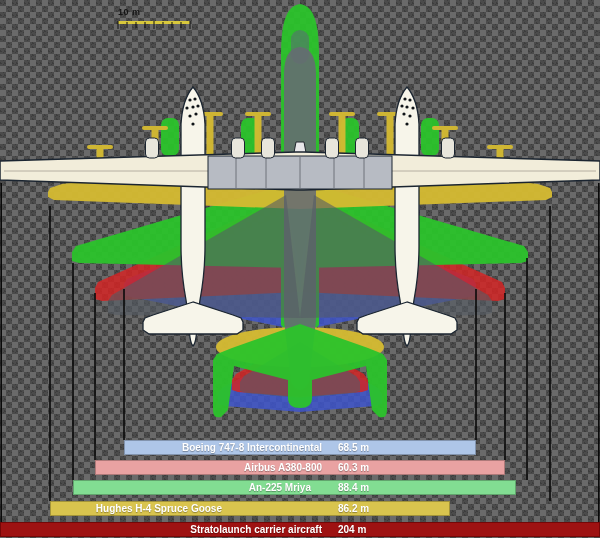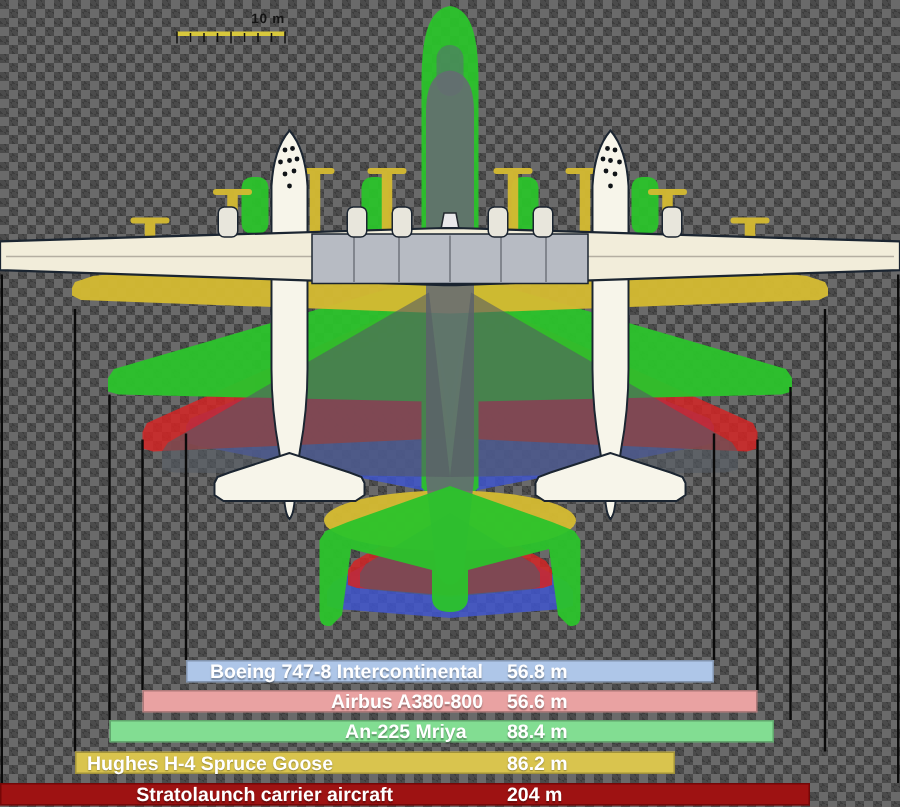--- a/index.html
+++ b/index.html
@@ -12,37 +12,37 @@
       linear-gradient(45deg,#6a6a6a 25%,transparent 25%,transparent 75%,#6a6a6a 75%),
       linear-gradient(45deg,rgba(0,0,0,.18) 25%,transparent 25%,transparent 75%,rgba(0,0,0,.18) 75%);
     background-size:12px 12px,12px 12px,4px 4px;
     background-position:0 0,6px 6px,0 0;
   }
   .svgwrap{position:absolute;left:0;top:0;}
   
   .bar{position:absolute;height:15px;box-shadow:inset 0 0 0 1px rgba(0,0,0,.25);}
   .bar .bn,.bar .bv{
     position:absolute;top:0;height:15px;line-height:15px;
-    font-size:13px;font-weight:bold;color:#fff;white-space:nowrap;
+    font-size:10px;font-weight:bold;color:#fff;white-space:nowrap;
     text-shadow:0 1px 1px rgba(0,0,0,.35);
   }
   .bar .bn{text-align:right;}
   .b0{left:124px;top:440px;width:352px;background:#aec6e8;}
   .b0 .bn{right:154px;} .b0 .bv{left:214px;}
   .b1{left:95px;top:460px;width:410px;background:#e9a2a2;}
   .b1 .bn{right:183px;} .b1 .bv{left:243px;}
   .b2{left:73px;top:480px;width:443px;background:#82dd92;}
   .b2 .bn{right:205px;} .b2 .bv{left:265px;}
   .b3{left:50px;top:501px;width:400px;background:#d9c44e;}
   .b3 .bn{right:228px;} .b3 .bv{left:288px;}
-  .b4{left:0px;top:522px;width:540px;background:#9e1212;box-shadow:inset 0 0 0 1px rgba(90,0,0,.6);}
+  .b4{left:0px;top:522px;width:600px;background:#9e1212;box-shadow:inset 0 0 0 1px rgba(90,0,0,.6);}
   .b4 .bn{right:278px;} .b4 .bv{left:338px;}
   
   .scale-label{
-    position:absolute;left:118px;top:7px;width:72px;text-align:right;
+    position:absolute;left:118px;top:7px;width:72px;text-align:left;
     font-size:9px;font-weight:bold;color:#141414;letter-spacing:.5px;
   }
 </style>
 </head>
 <body>
 
 <div class="stage">
 
   <svg class="svgwrap" width="600" height="538" viewBox="0 0 600 538">
 
@@ -180,25 +180,25 @@
           <line x1="181" y1="22" x2="181" y2="28"></line>
         <line x1="190" y1="21" x2="190" y2="29"></line>
       </g>
     </g>
   </svg>
 
   <div class="scale-label">10 m</div>
 
   <div class="bar b0">
     <span class="bn">Boeing 747-8 Intercontinental</span>
-    <span class="bv">56.8 m</span>
+    <span class="bv">68.5 m</span>
   </div>
   <div class="bar b1">
     <span class="bn">Airbus A380-800</span>
-    <span class="bv">56.6 m</span>
+    <span class="bv">60.3 m</span>
   </div>
   <div class="bar b2">
     <span class="bn">An-225 Mriya</span>
     <span class="bv">88.4 m</span>
   </div>
   <div class="bar b3">
     <span class="bn">Hughes H-4 Spruce Goose</span>
     <span class="bv">86.2 m</span>
   </div>
   <div class="bar b4">

